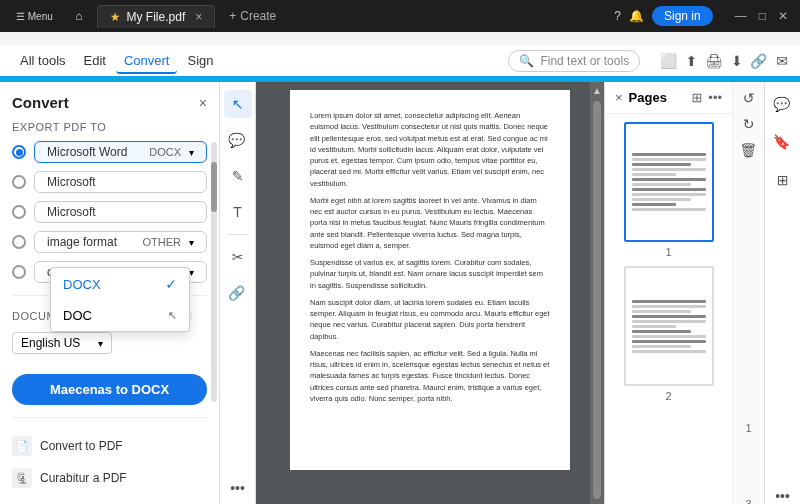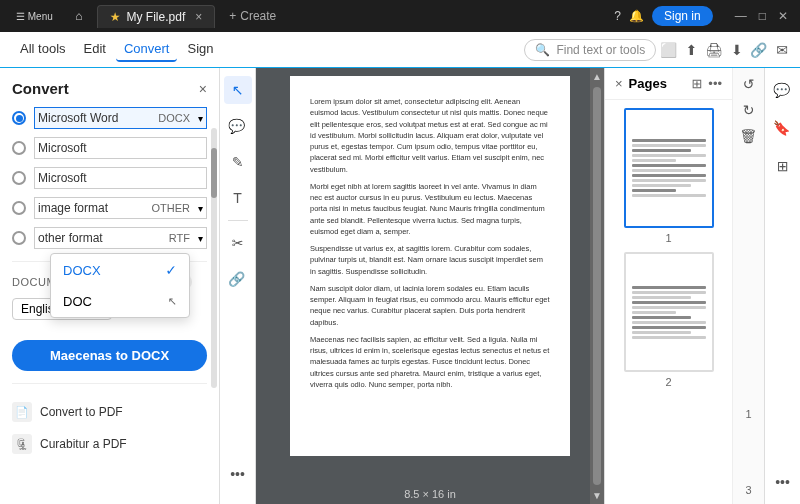--- a/index.html
+++ b/index.html
@@ -20,21 +20,21 @@
     .titlebar-tab .close-x { color: #aaa; cursor: pointer; margin-left: 4px; }
     .titlebar-newtab { display: flex; align-items: center; gap: 4px; color: #aaa; padding: 4px 8px; cursor: pointer; }
     .titlebar-spacer { flex: 1; }
     .titlebar-actions { display: flex; gap: 8px; align-items: center; color: #ccc; }
     .titlebar-sign-in { background: #1473e6; color: white; border: none; border-radius: 12px; padding: 3px 12px; cursor: pointer; font-size: 12px; }
     .titlebar-window-controls { display: flex; gap: 4px; margin-left: 12px; }
 
     
     .toolbar {
       display: flex; align-items: center; background: #fff; height: 36px;
-      border-bottom: 1px solid #0ea5e9; padding: 0 12px; gap: 4px;
+      border-bottom: 6px solid #0ea5e9; padding: 0 12px; gap: 20px; margin-top: 14px;
     }
     .toolbar-menu { display: flex; gap: 2px; }
     .toolbar-menu-item { padding: 4px 8px; cursor: pointer; border-radius: 4px; font-size: 13px; color: #333; }
     .toolbar-menu-item.active { border-bottom: 2px solid #1473e6; color: #1473e6; }
     .toolbar-spacer { flex: 1; }
     .search-box {
       display: flex; align-items: center; border: 1px solid #ccc; border-radius: 16px;
       padding: 3px 10px; gap: 6px; background: #fff; font-size: 12px; color: #888;
     }
     .toolbar-icons { display: flex; gap: 8px; align-items: center; color: #555; }
@@ -56,22 +56,22 @@
     .convert-close { cursor: pointer; color: #666; font-size: 14px; }
 
     .export-label { font-size: 11px; color: #666; text-transform: uppercase; letter-spacing: 0.5px; margin-bottom: 8px; }
     
     .format-option { display: flex; align-items: center; gap: 8px; margin-bottom: 8px; cursor: pointer; }
     .radio-circle { width: 14px; height: 14px; border-radius: 50%; border: 2px solid #1473e6; flex-shrink: 0; display: flex; align-items: center; justify-content: center; }
     .radio-circle.selected::after { content: ''; width: 7px; height: 7px; border-radius: 50%; background: #1473e6; }
     .radio-circle.empty { border-color: #999; }
     
     .format-dropdown {
-      display: flex; align-items: center; border: 1px solid #1473e6; border-radius: 0;
-      padding: 3px 3px; gap: 4px; background: #fff; cursor: pointer; font-size: 12px; flex: 1; justify-content: flex-end;
+      display: flex; align-items: center; border: 1px solid #1473e6; border-radius: 6px;
+      padding: 3px 12px; gap: 4px; background: #fff; cursor: pointer; font-size: 12px; flex: 1; justify-content: flex-end;
     }
     .format-dropdown.selected { background: #f0f7ff; }
     .format-label { flex: 1; font-size: 12px; color: #333; }
     .format-ext { font-size: 11px; color: #666; margin-right: 4px; }
     
     .dropdown-popup {
       position: absolute; background: #fff; border: 1px solid #ccc; border-radius: 4px;
       box-shadow: 0 4px 12px rgba(0,0,0,0.15); z-index: 100; left: 50px; top: 185px; width: 140px;
     }
     .dropdown-item { padding: 8px 12px; cursor: pointer; display: flex; align-items: center; justify-content: space-between; font-size: 13px; }
@@ -188,20 +188,21 @@
 
 <div class="main-layout">
 
   <div class="left-panel" style="position:relative;">
     <div class="convert-panel">
       <div class="convert-header">
         <span class="convert-title">Convert</span>
         <span class="convert-close">×</span>
       </div>
 
+      <div class="export-label">EXPORT PDF TO</div>
 
       
       <div class="format-option">
         <div class="radio-circle selected"></div>
         <div class="format-dropdown selected">
           <span class="format-label">Microsoft Word</span>
           <span class="format-ext">DOCX</span>
           <span style="font-size:10px;">▾</span>
         </div>
       </div>

